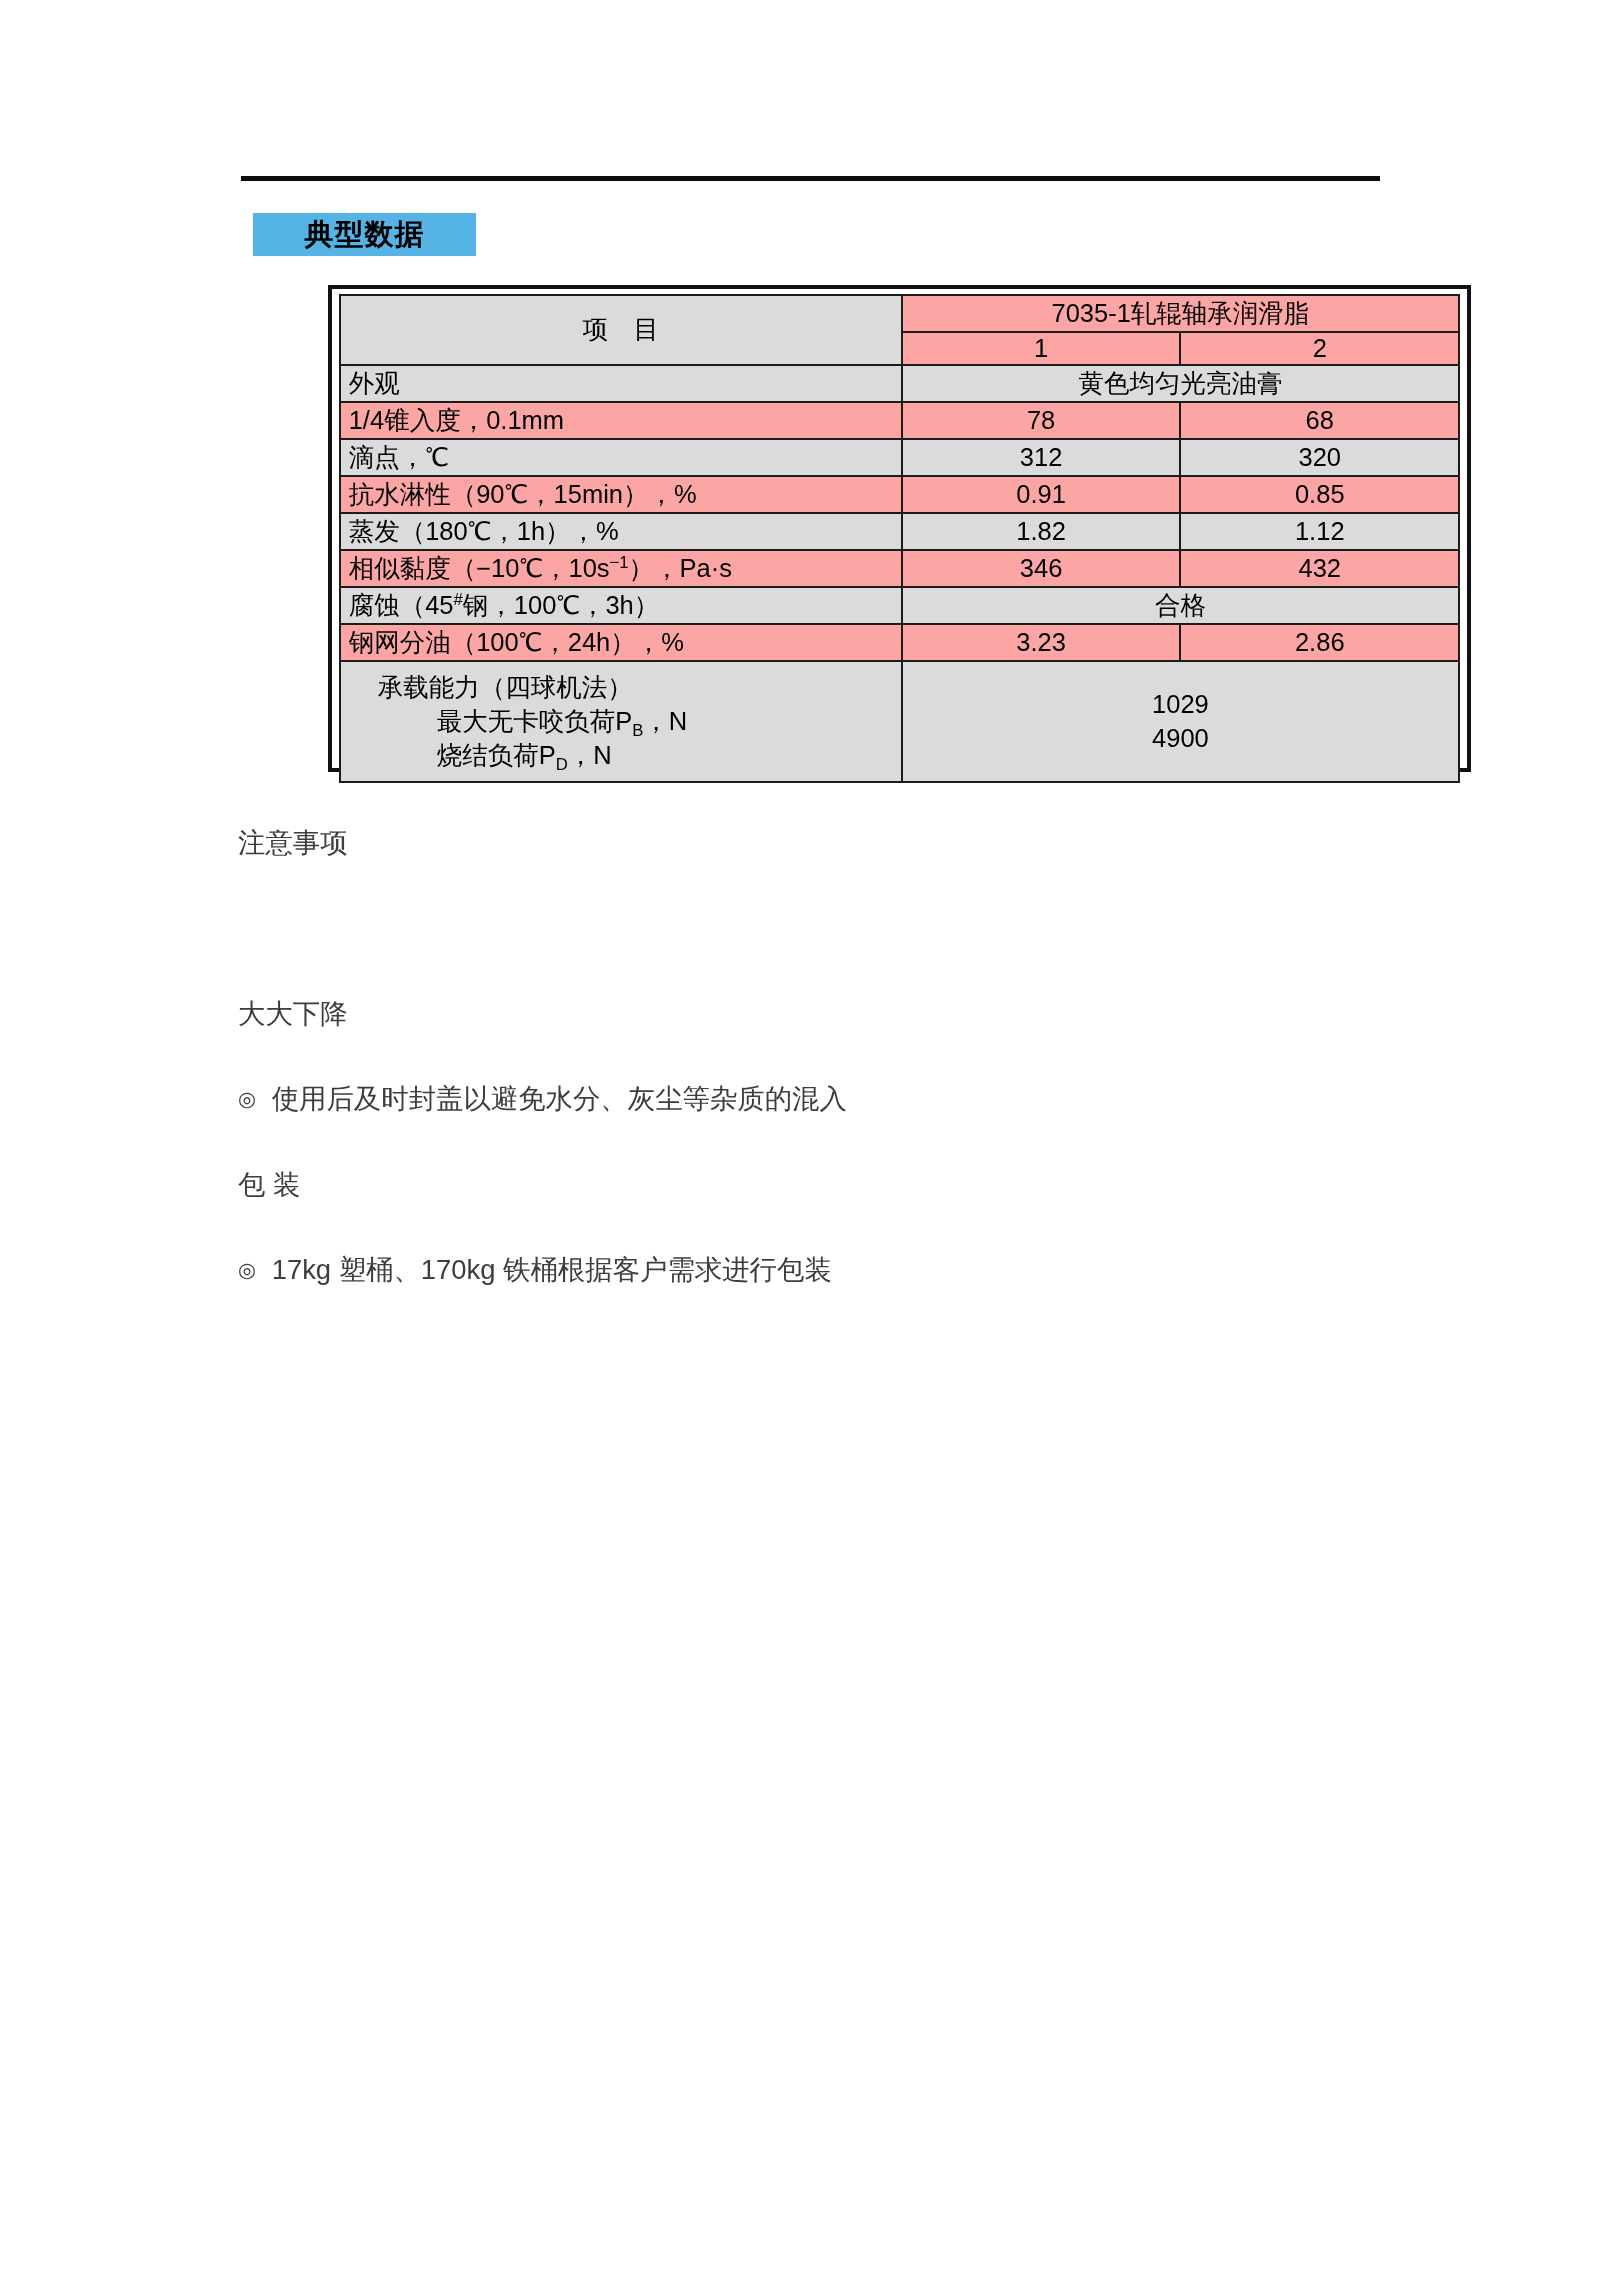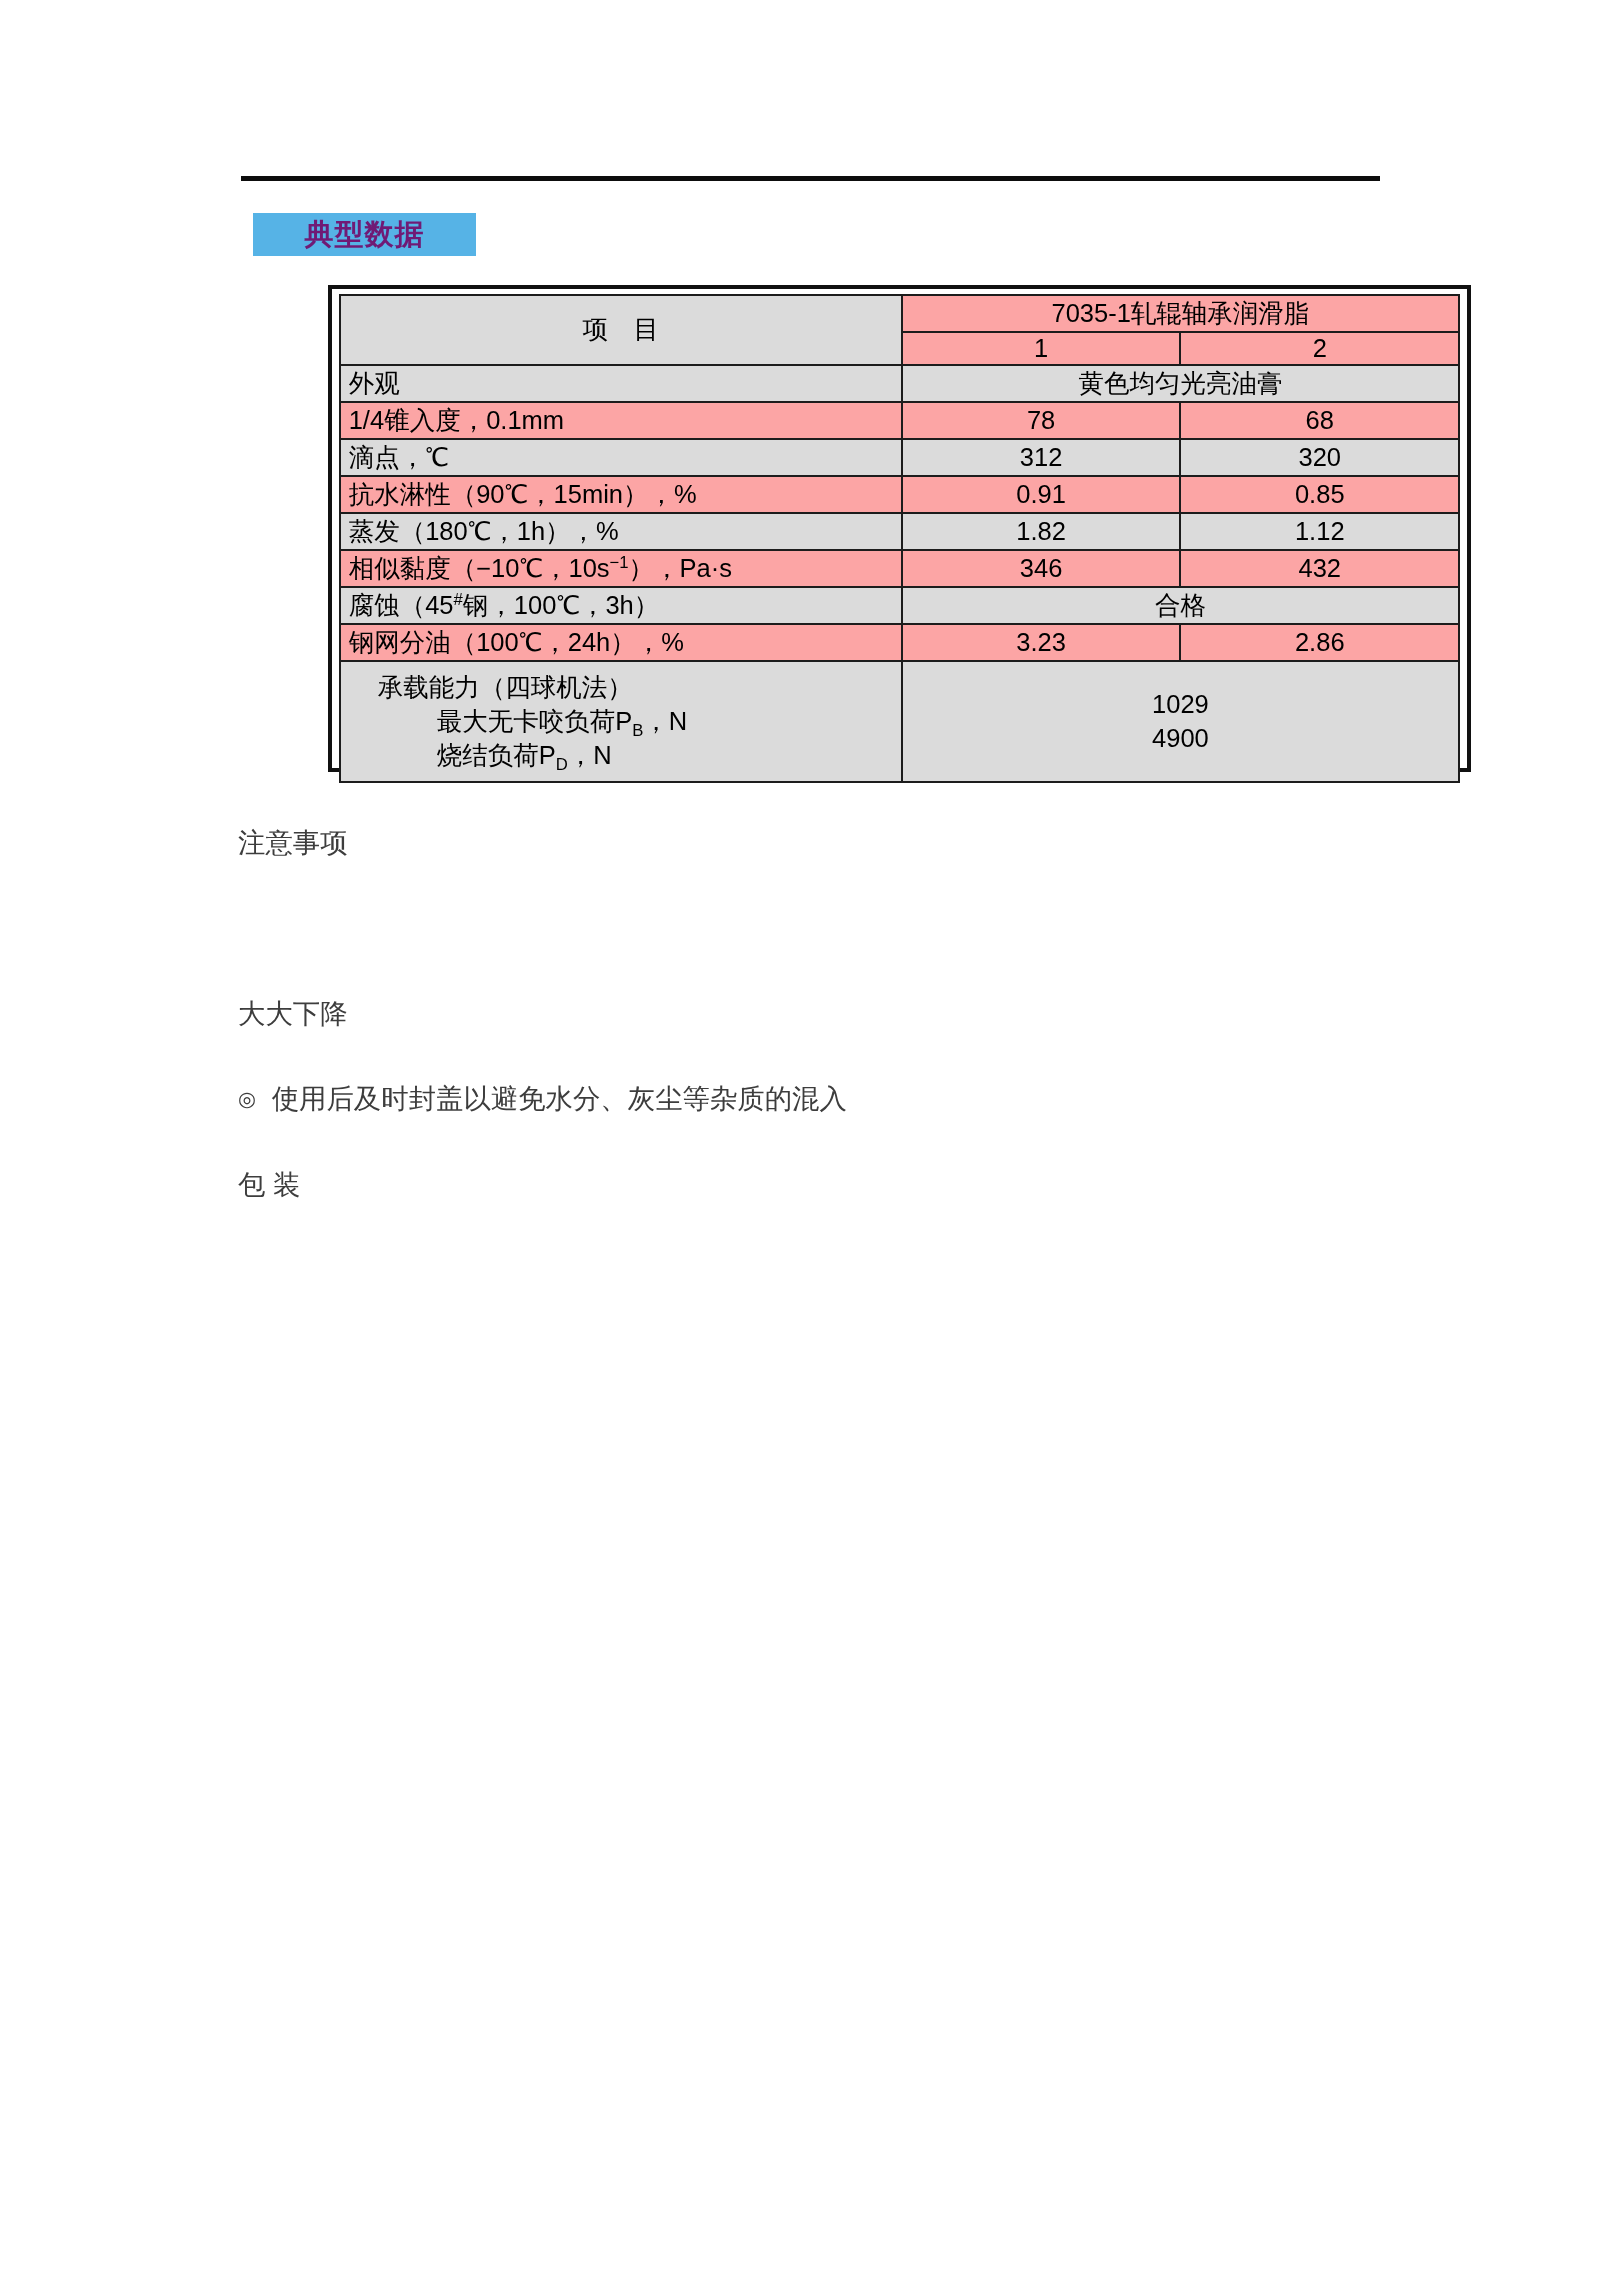--- a/index.html
+++ b/index.html
@@ -20,21 +20,21 @@
     width: 1139px; height: 4.9px;
     background: #0d0d0d;
   }
 
   
   .section-badge {
     position: absolute;
     left: 253px; top: 213px;
     width: 223px; height: 43px;
     background: #56b3e6;
-    color: #701a75;
+    color: #000000;
     font-size: 29px;
     font-weight: bold;
     display: flex;
     align-items: center;
     justify-content: center;
     letter-spacing: 1px;
   }
 
   
   .table-frame {
@@ -189,15 +189,18 @@
 
 
   <div class="body-line" style="top:987px;">大大下降</div>
 
   <div class="body-line" style="top:1072px;">
     <span class="bullet">◎</span><span>使用后及时封盖以避免水分、灰尘等杂质的混入</span>
   </div>
 
   <div class="body-line" style="top:1158px;">包 装</div>
 
+  <div class="body-line" style="top:1243px;">
+    <span class="bullet">◎</span><span>17kg 塑桶、170kg 铁桶根据客户需求进行包装</span>
+  </div>
 
 </div>
 
 
 </body></html>

